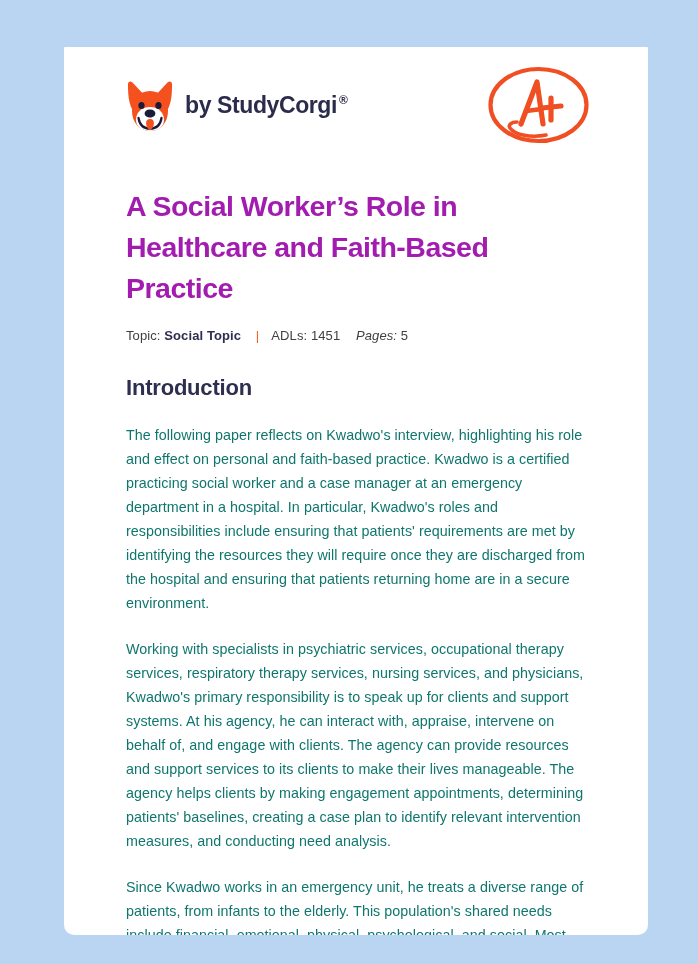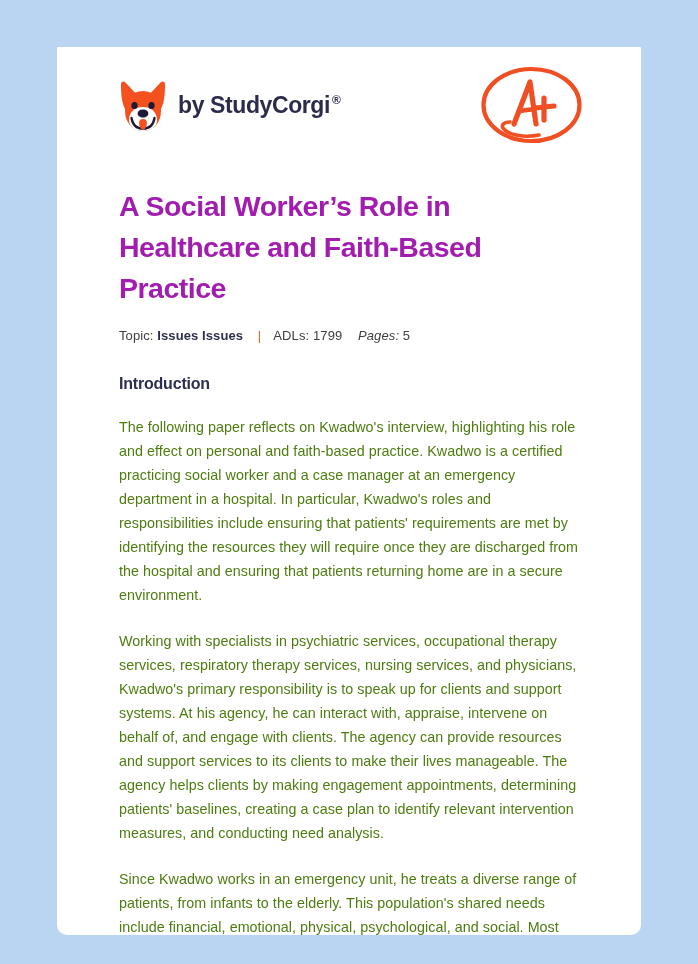--- a/index.html
+++ b/index.html
@@ -9,21 +9,21 @@
   body {
     width: 698px;
     height: 964px;
     background: #b9d5f1;
     font-family: "Liberation Sans", sans-serif;
     overflow: hidden;
   }
 
   .page-sheet {
     position: absolute;
-    left: 57px;
+    left: 64px;
     top: 47px;
     width: 584px;
     height: 888px;
     background: #ffffff;
     border-radius: 1px 1px 10px 10px;
     box-sizing: border-box;
     overflow: hidden;
   }
 
   .paper-inner {
@@ -105,31 +105,31 @@
   }
   .doc-meta .meta-sep {
     color: #f4601f;
     margin: 0 9px 0 11px;
     font-weight: 400;
   }
   .doc-meta .meta-pair { margin-left: 12px; font-style: italic; }
 
   
   .section-heading {
-    font-size: 16px;
+    font-size: 22px;
     font-weight: 700;
     color: #2e2e50;
     letter-spacing: -0.2px;
     margin: 30px 0 0 0;
   }
 
   .body-text p {
     font-size: 14.3px;
     line-height: 24px;
-    color: #4d7c0f;
+    color: #0f766e;
     margin: 22px 0 0 0;
     letter-spacing: 0.05px;
     text-align: left;
   }
 </style>
 </head>
 <body>
 
 <div class="page-sheet">
   <div class="paper-inner">
@@ -167,24 +167,24 @@
         <path d="M66 36 L66 58" fill="none" stroke="#f04e23" stroke-width="5.2" stroke-linecap="round"></path>
         <path d="M57 46 L76 44" fill="none" stroke="#f04e23" stroke-width="5.2" stroke-linecap="round"></path>
       </svg>
 
     </div>
 
     <h1 class="doc-title">A Social Worker’s Role in Healthcare and Faith-Based Practice</h1>
 
     <div class="doc-meta">
       <span class="meta-label">Topic:</span>
-      <span class="topic-value">Issues Issues</span>
+      <span class="topic-value">Social Topic</span>
       <span class="meta-sep">|</span>
       <span class="meta-label">ADLs:</span>
-      <span class="meta-label">1799</span>
+      <span class="meta-label">1451</span>
       <span class="meta-label meta-pair">Pages:</span>
       <span class="meta-label">5</span>
     </div>
 
     <h2 class="section-heading">Introduction</h2>
 
     <div class="body-text">
       <p>The following paper reflects on Kwadwo's interview, highlighting his role and effect on personal and faith-based practice. Kwadwo is a certified practicing social worker and a case manager at an emergency department in a hospital. In particular, Kwadwo's roles and responsibilities include ensuring that patients' requirements are met by identifying the resources they will require once they are discharged from the hospital and ensuring that patients returning home are in a secure environment.</p>
       <p>Working with specialists in psychiatric services, occupational therapy services, respiratory therapy services, nursing services, and physicians, Kwadwo's primary responsibility is to speak up for clients and support systems. At his agency, he can interact with, appraise, intervene on behalf of, and engage with clients. The agency can provide resources and support services to its clients to make their lives manageable. The agency helps clients by making engagement appointments, determining patients' baselines, creating a case plan to identify relevant intervention measures, and conducting need analysis.</p>
       <p>Since Kwadwo works in an emergency unit, he treats a diverse range of patients, from infants to the elderly. This population's shared needs include financial, emotional, physical, psychological, and social. Most clients require assistance with housing, mental health, activities of daily living (ADLs), how to get their prescriptions, and disability support.</p>

